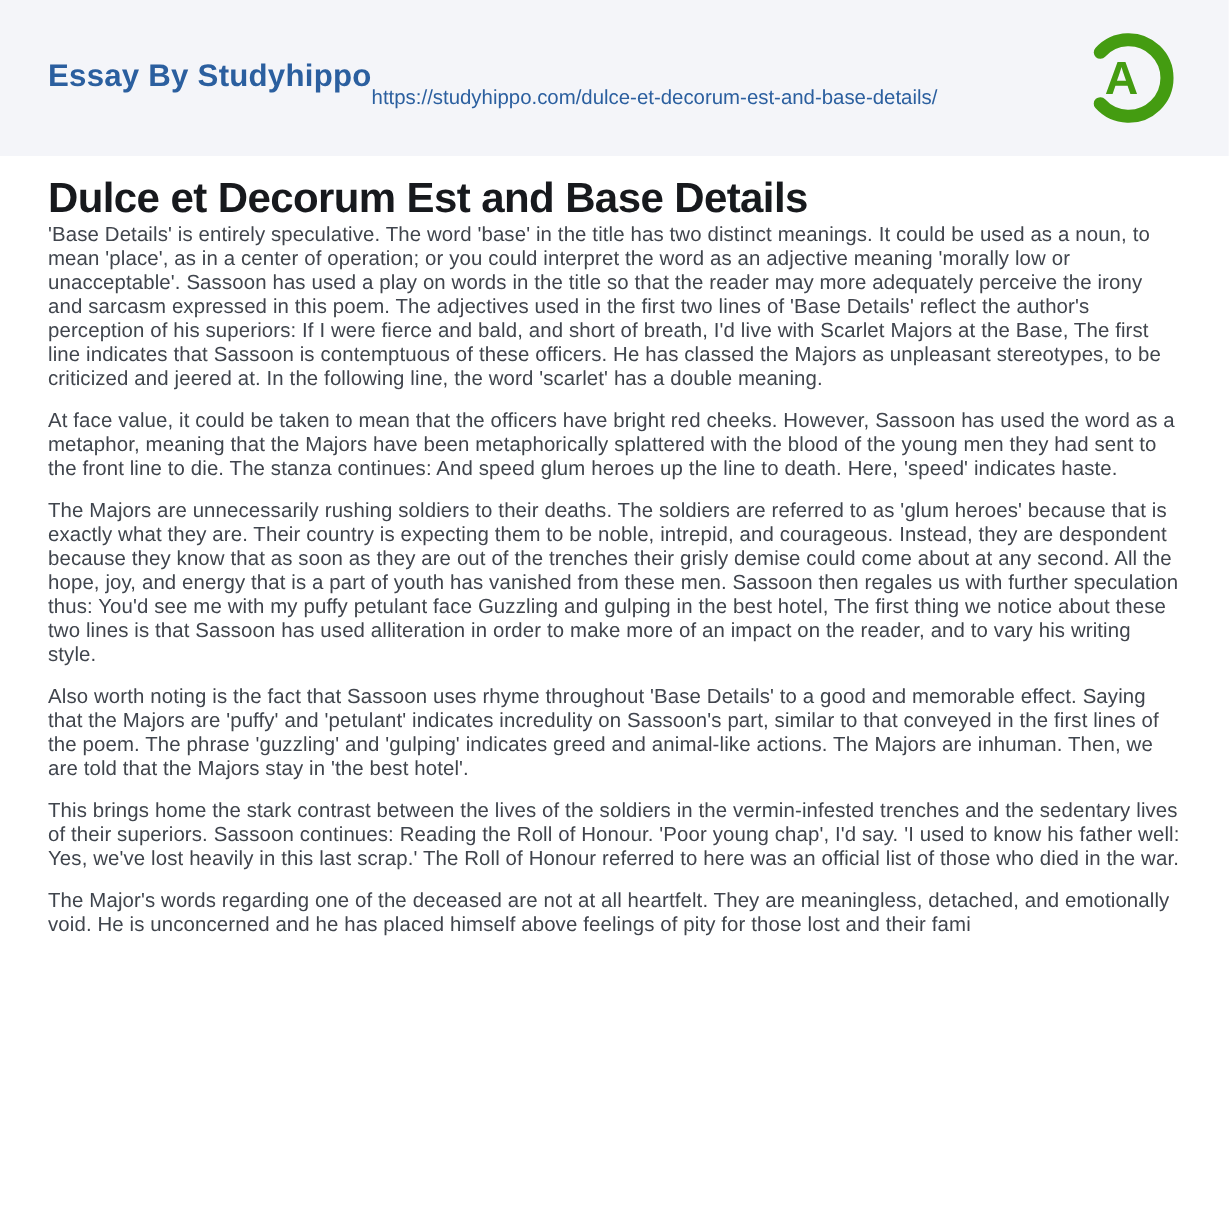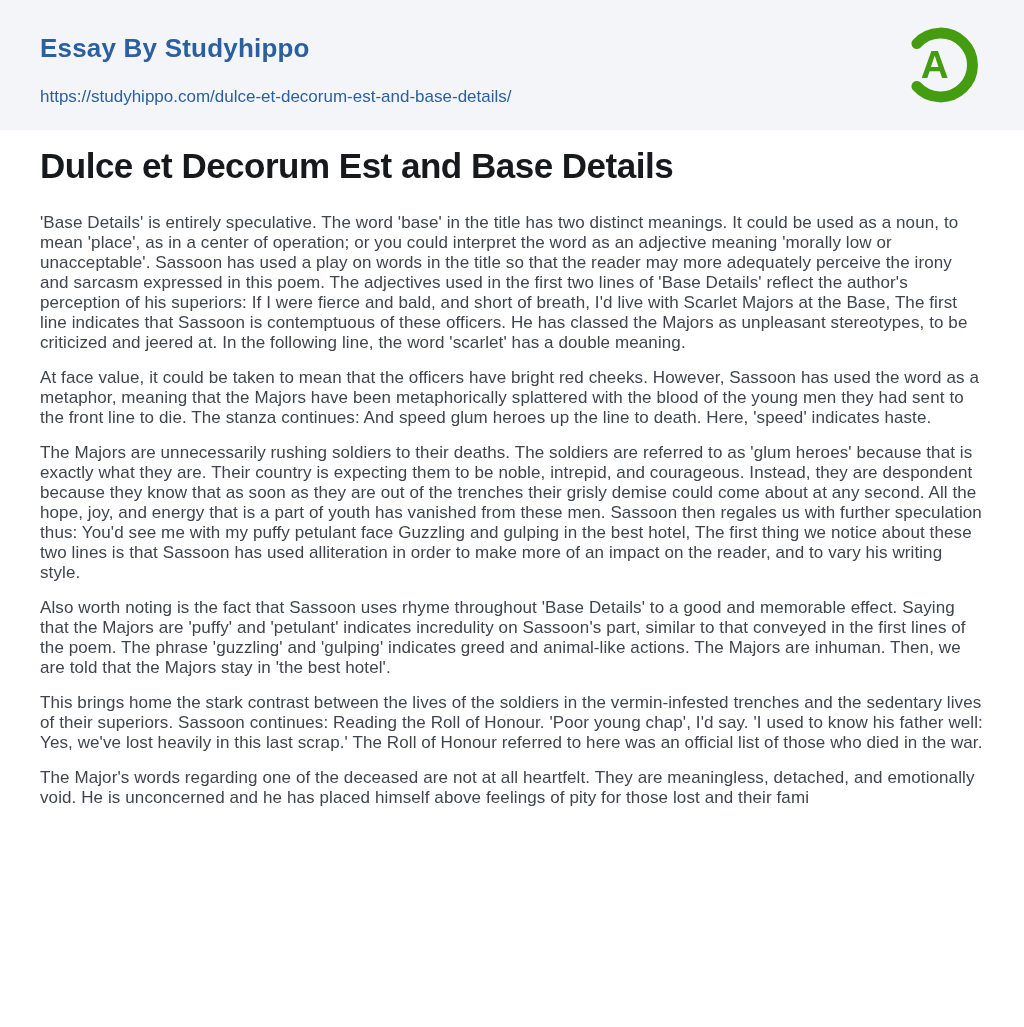--- a/index.html
+++ b/index.html
@@ -13,34 +13,34 @@
   html,body{width:1024px;}
   body{
     width:1024px;height:1027px;overflow:hidden;background:#ffffff;
     font-family:"Liberation Sans", sans-serif;
   }
   .page-header{
     width:100%;height:130px;background:var(--header-bg);
     display:flex;align-items:center;justify-content:space-between;
     padding:0 42px 0 40px;
   }
-  .header-left{display:flex;flex-direction:column;padding-top:10px;justify-content:center;}
+  .header-left{display:flex;flex-direction:row;padding-top:10px;justify-content:center;}
   .site-title{
     color:var(--accent-blue);font-size:26px;font-weight:700;
     line-height:30px;letter-spacing:0.2px;
   }
   .site-url{
     color:var(--accent-blue);font-size:17px;font-weight:400;
     text-decoration:none;margin-top:24px;line-height:20px;
   }
   .logo{width:84px;height:84px;flex:0 0 auto;}
   .content{padding:0 40px;}
   .article-title{
     color:var(--title-color);font-size:35px;font-weight:700;
-    letter-spacing:-0.5px;line-height:40px;margin:16px 0 27px 0;
+    letter-spacing:-0.5px;line-height:40px;margin:16px 0 0 0;
   }
   .article-body p{
     color:var(--body-text);font-size:17px;line-height:20px;
     margin:0 0 15px 0;letter-spacing:0.1px;
   }
 </style>
 </head>
 <body>
 
 <header class="page-header">

